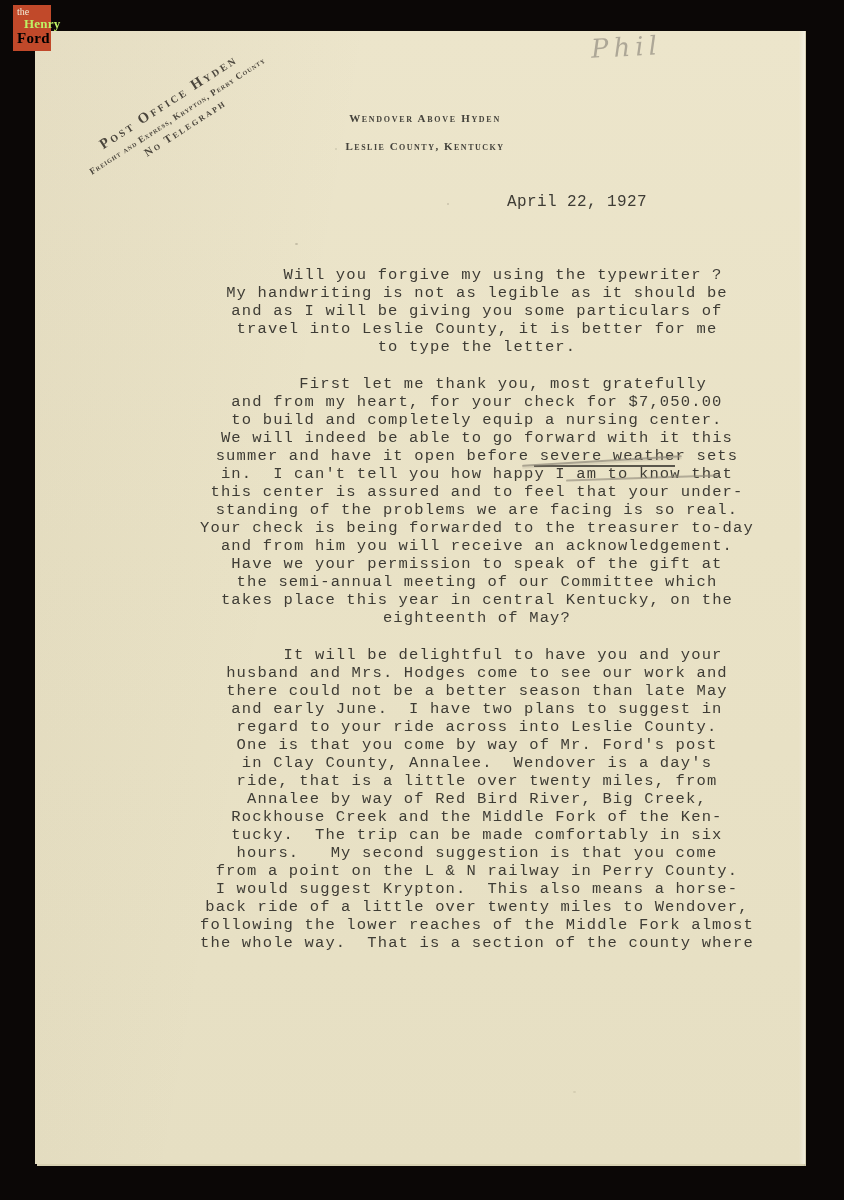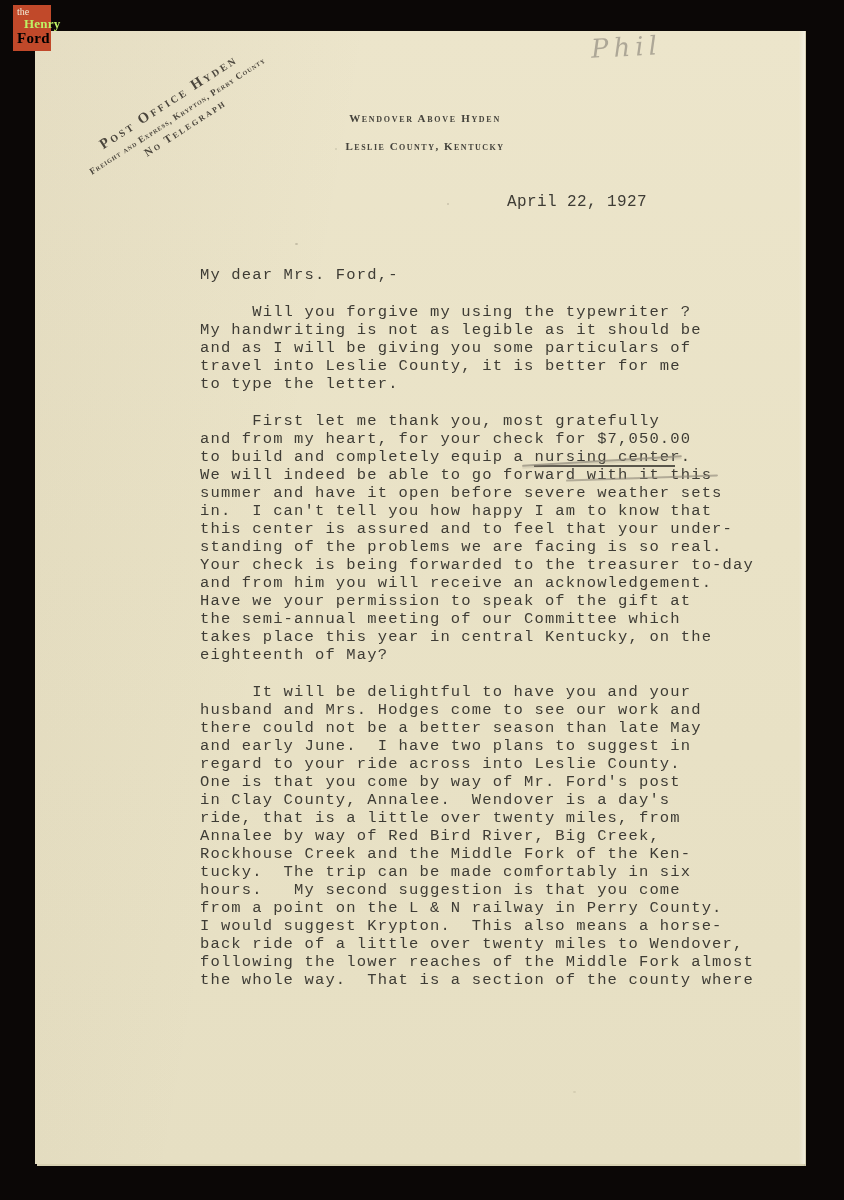--- a/index.html
+++ b/index.html
@@ -13,21 +13,21 @@
     background:
       linear-gradient(100deg, rgba(120,100,60,0.06), rgba(0,0,0,0) 35%),
       linear-gradient(180deg,#ece5cb 0%,#e9e2c6 45%,#e6dfc3 100%);
     box-shadow:0 4px 0 -2px #d8d1b2, 3px 5px 0 -3px #cfc8a9;
   }
   .paper::after{
     content:"";position:absolute;right:0;top:0;bottom:0;width:6px;
     background:linear-gradient(90deg, rgba(255,255,255,0) , rgba(255,255,255,0.45));
     border-right:1px solid #d9d2b4;
   }
-  .typewriter{font-family:"Liberation Mono","DejaVu Sans Mono",monospace;color:#3e3c35;}
+  .typewriter{font-family:"Liberation Mono","DejaVu Sans Mono",monospace;color:#3e3c35;text-align:center;}
 
   .logo{
     position:absolute;left:13px;top:5px;width:38px;height:46px;
     background:#c1492a;z-index:6;font-family:"Liberation Serif",serif;text-align:center;
   }
   .logo .the{position:absolute;left:4px;top:1px;font-size:10px;font-weight:400;color:#f3ecd9;}
   .logo .henry{position:absolute;left:11px;top:11px;font-size:13px;font-weight:700;color:#bef264;letter-spacing:0.2px;}
   .logo .ford{position:absolute;left:4px;top:25px;font-size:15px;font-weight:700;color:#000000;letter-spacing:0.3px;}
 
   .phil{
@@ -84,21 +84,20 @@
   </div>
 
   <div class="letterhead">
     <div class="lh1">Wendover Above Hyden</div>
     <div class="lh2">Leslie County, Kentucky</div>
   </div>
 
   <div class="date typewriter">April 22, 1927</div>
 
   <div class="body-text typewriter">
-    <div class="salutation">My dear Mrs. Ford,-</div>
     <div class="para">     Will you forgive my using the typewriter ?
 My handwriting is not as legible as it should be
 and as I will be giving you some particulars of
 travel into Leslie County, it is better for me
 to type the letter.</div>
     <div class="para">     First let me thank you, most gratefully
 and from my heart, for your check for $7,050.00
 to build and completely equip a nursing center.
 We will indeed be able to go forward with it this
 summer and have it open before severe weather sets

